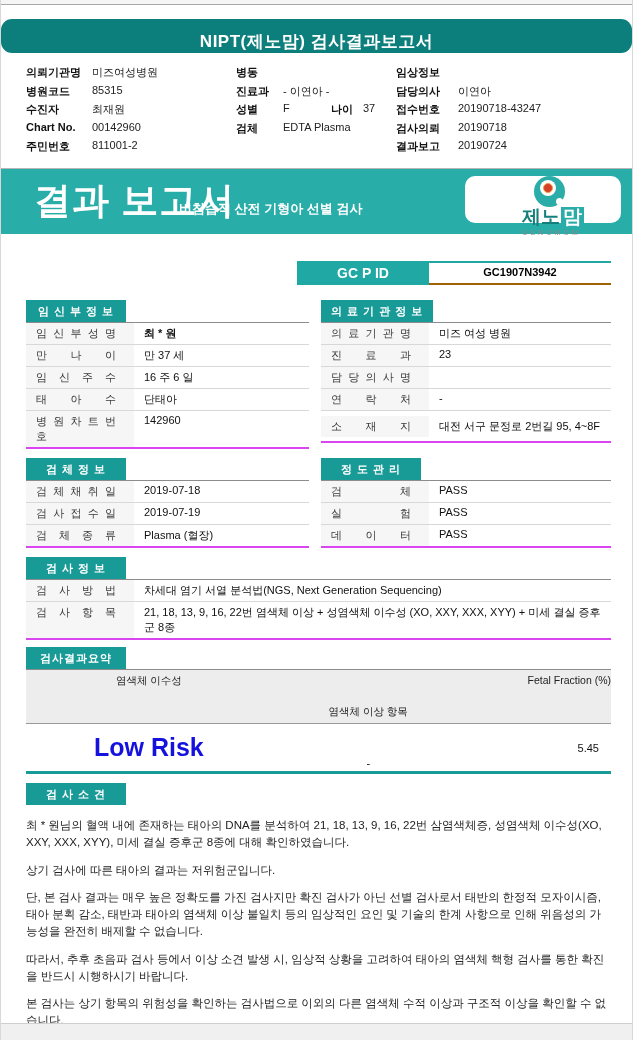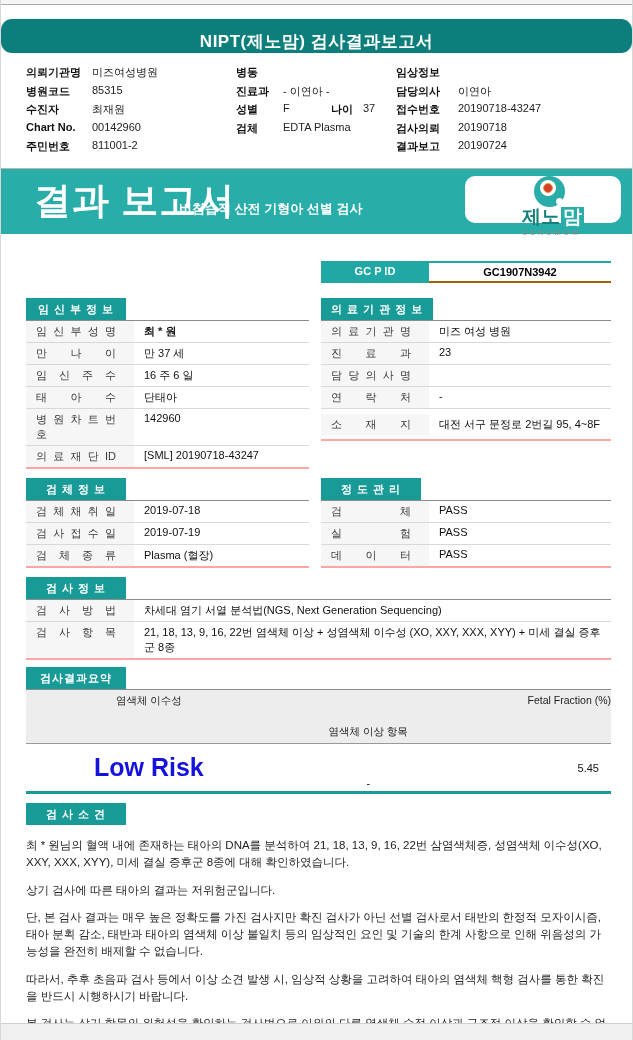--- a/index.html
+++ b/index.html
@@ -39,30 +39,30 @@
   .mom-icon::before { content:""; position:absolute; left:6px; top:4px; width:16px; height:16px; background:#fff; border-radius:50%; }
   .mom-icon::after { content:""; position:absolute; right:2px; bottom:2px; width:7px; height:7px; background:#fff; border-radius:50%; }
   .mom-dot { position:absolute; left:9px; top:7px; width:10px; height:10px; background:#d4402a; border:1px solid #e8a23c; border-radius:50%; }
   .logo-text { margin-left:7px; }
   .logo-kr { font-weight:bold; font-size:19px; color:#157f7c; line-height:20px; display:flex; align-items:center; }
   .logo-badge { display:inline-block; background:#2aaca8; color:#fff; padding:0 2px; margin-left:1px; line-height:20px; }
   .logo-en { font-size:7px; letter-spacing:3px; color:#8a8a8a; margin-top:2px; }
 
   
   .gcp { display:flex; justify-content:flex-end; margin:27px 21px 0 0; }
-  .gcp-label { width:108px; background:#1fa8a4; color:#fff; font-weight:bold; font-size:11px; text-align:center; padding:4px 8px; }
+  .gcp-label { width:132px; background:#1fa8a4; color:#fff; font-weight:bold; font-size:14px; text-align:center; padding:4px 8px; }
   .gcp-value { width:182px; background:#fff; border-top:2px solid #1fa8a4; border-bottom:2px solid #a16207; font-weight:bold; font-size:11px; text-align:center; padding:3px 0; color:#000; }
 
   
   .cols { display:flex; margin:15px 21px 0 25px; gap:12px; }
   .col-l { width:283px; }
   .col-r { flex:1; }
   .full { margin:9px 21px 0 25px; }
   .sec-head { display:inline-block; background:#189a97; color:#fff; font-weight:bold; font-size:11px; padding:4px 10px 3px; min-width:100px; text-align:center; letter-spacing:1px; }
-  .kv-table { border-top:1px solid #8c8c8c; border-bottom:2px solid #fca5a5; }
+  .kv-table { border-top:1px solid #8c8c8c; border-bottom:2px solid #d946ef; }
   .kv-row { display:flex; border-bottom:1px solid #d8d8d8; min-height:19px; font-size:11px; align-items:stretch; }
   .kv-row:last-child { border-bottom:none; }
   .kv-label { width:108px; padding:3px 18px 3px 10px; color:#3a3a3a; background:#f6f6f6; text-align:justify; text-align-last:justify; flex-shrink:0; }
   .kv-value { flex:1; padding:3px 4px 3px 10px; color:#101010; }
   .kv-value.bold { font-weight:bold; }
   .tall { min-height:30px; align-items:center; display:flex; }
 
   
   .summary { margin:7px 21px 0 25px; }
   .sum-table { border-top:1px solid #8c8c8c; margin-top:0; }
@@ -214,24 +214,20 @@
             <span class="kv-value">16 주 6 일</span>
           </div>
         <div class="kv-row">
             <span class="kv-label">태 아 수</span>
             <span class="kv-value">단태아</span>
           </div>
         <div class="kv-row">
             <span class="kv-label">병 원 차 트 번 호</span>
             <span class="kv-value">142960</span>
           </div>
-        <div class="kv-row">
-            <span class="kv-label">의 료 재 단 ID</span>
-            <span class="kv-value">[SML] 20190718-43247</span>
-          </div>
       </div>
     </div>
     <div class="col-r">
       <div class="sec-head">의 료 기 관 정 보</div>
       <div class="kv-table">
         <div class="kv-row">
             <span class="kv-label">의 료 기 관 명</span>
             <span class="kv-value">미즈 여성 병원</span>
           </div>
         <div class="kv-row">

